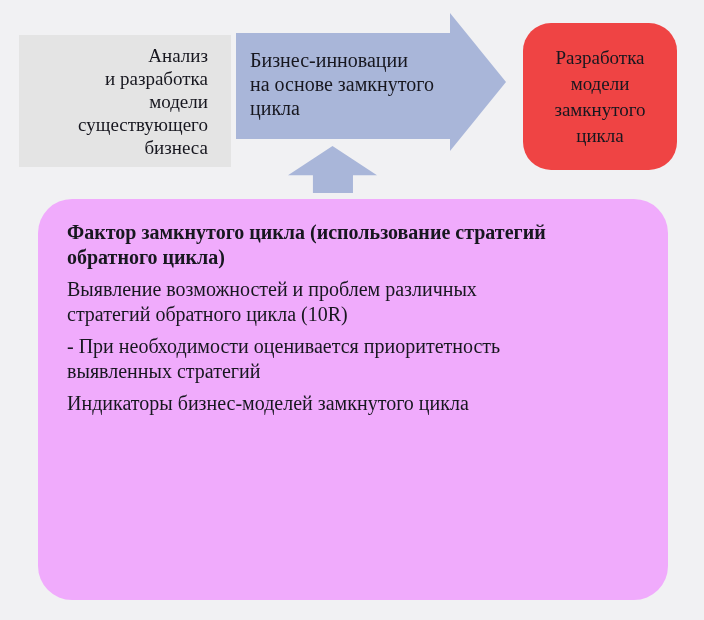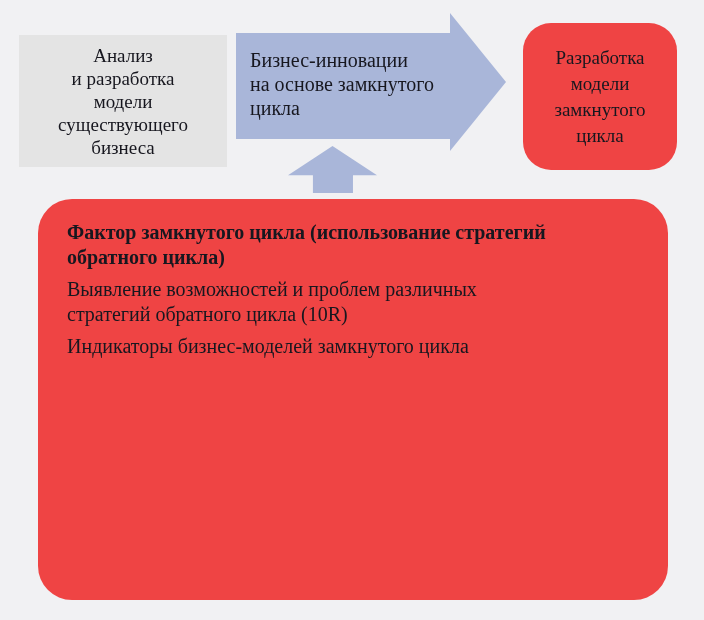--- a/index.html
+++ b/index.html
@@ -15,28 +15,29 @@
     color: #17171f;
     overflow: hidden;
   }
   .txt {
     white-space: pre-wrap;
   }
   
   .gray-box {
     position: absolute;
     left: 19px; top: 35px;
-    width: 208px; height: 132px;
+    width: 176px; height: 132px;
     background: #e4e4e4;
     display: flex;
     align-items: center;
     justify-content: center;
-    text-align: center;
+    text-align: right;
     font-size: 19px;
     line-height: 23px;
+    padding-left: 36px;
   }
   
   .arrow-body {
     position: absolute;
     left: 236px; top: 33px;
     width: 214px; height: 106px;
     background: #a9b6d9;
     box-sizing: border-box;
     padding: 15px 0 0 14px;
     font-size: 20px;
@@ -69,21 +70,21 @@
     left: 288px; top: 146px;
     width: 89px; height: 47px;
     background: #a9b6d9;
     clip-path: polygon(50% 0, 100% 62%, 73% 62%, 73% 100%, 28% 100%, 28% 62%, 0 62%);
   }
   
   .panel {
     position: absolute;
     left: 38px; top: 199px;
     width: 630px; height: 401px;
-    background: #ef4444;
+    background: #f0abfc;
     border-radius: 34px;
     box-sizing: border-box;
     padding: 21px 26px 0 29px;
     font-size: 20px;
     line-height: 24.5px;
   }
   .panel p {
     margin: 0 0 8px 0;
   }
   .panel .heading {
@@ -117,16 +118,18 @@
 цикла</div>
   </div>
 
   <div class="up-arrow"></div>
 
   <div class="panel">
     <p class="heading txt">Фактор замкнутого цикла (использование стратегий
 обратного цикла)</p>
     <p class="txt">Выявление возможностей и проблем различных
 стратегий обратного цикла (10R)</p>
+    <p class="txt">- При необходимости оценивается приоритетность
+выявленных стратегий</p>
     <p class="txt">Индикаторы бизнес-моделей замкнутого цикла</p>
   </div>
 
 </div>
 
 </body></html>

